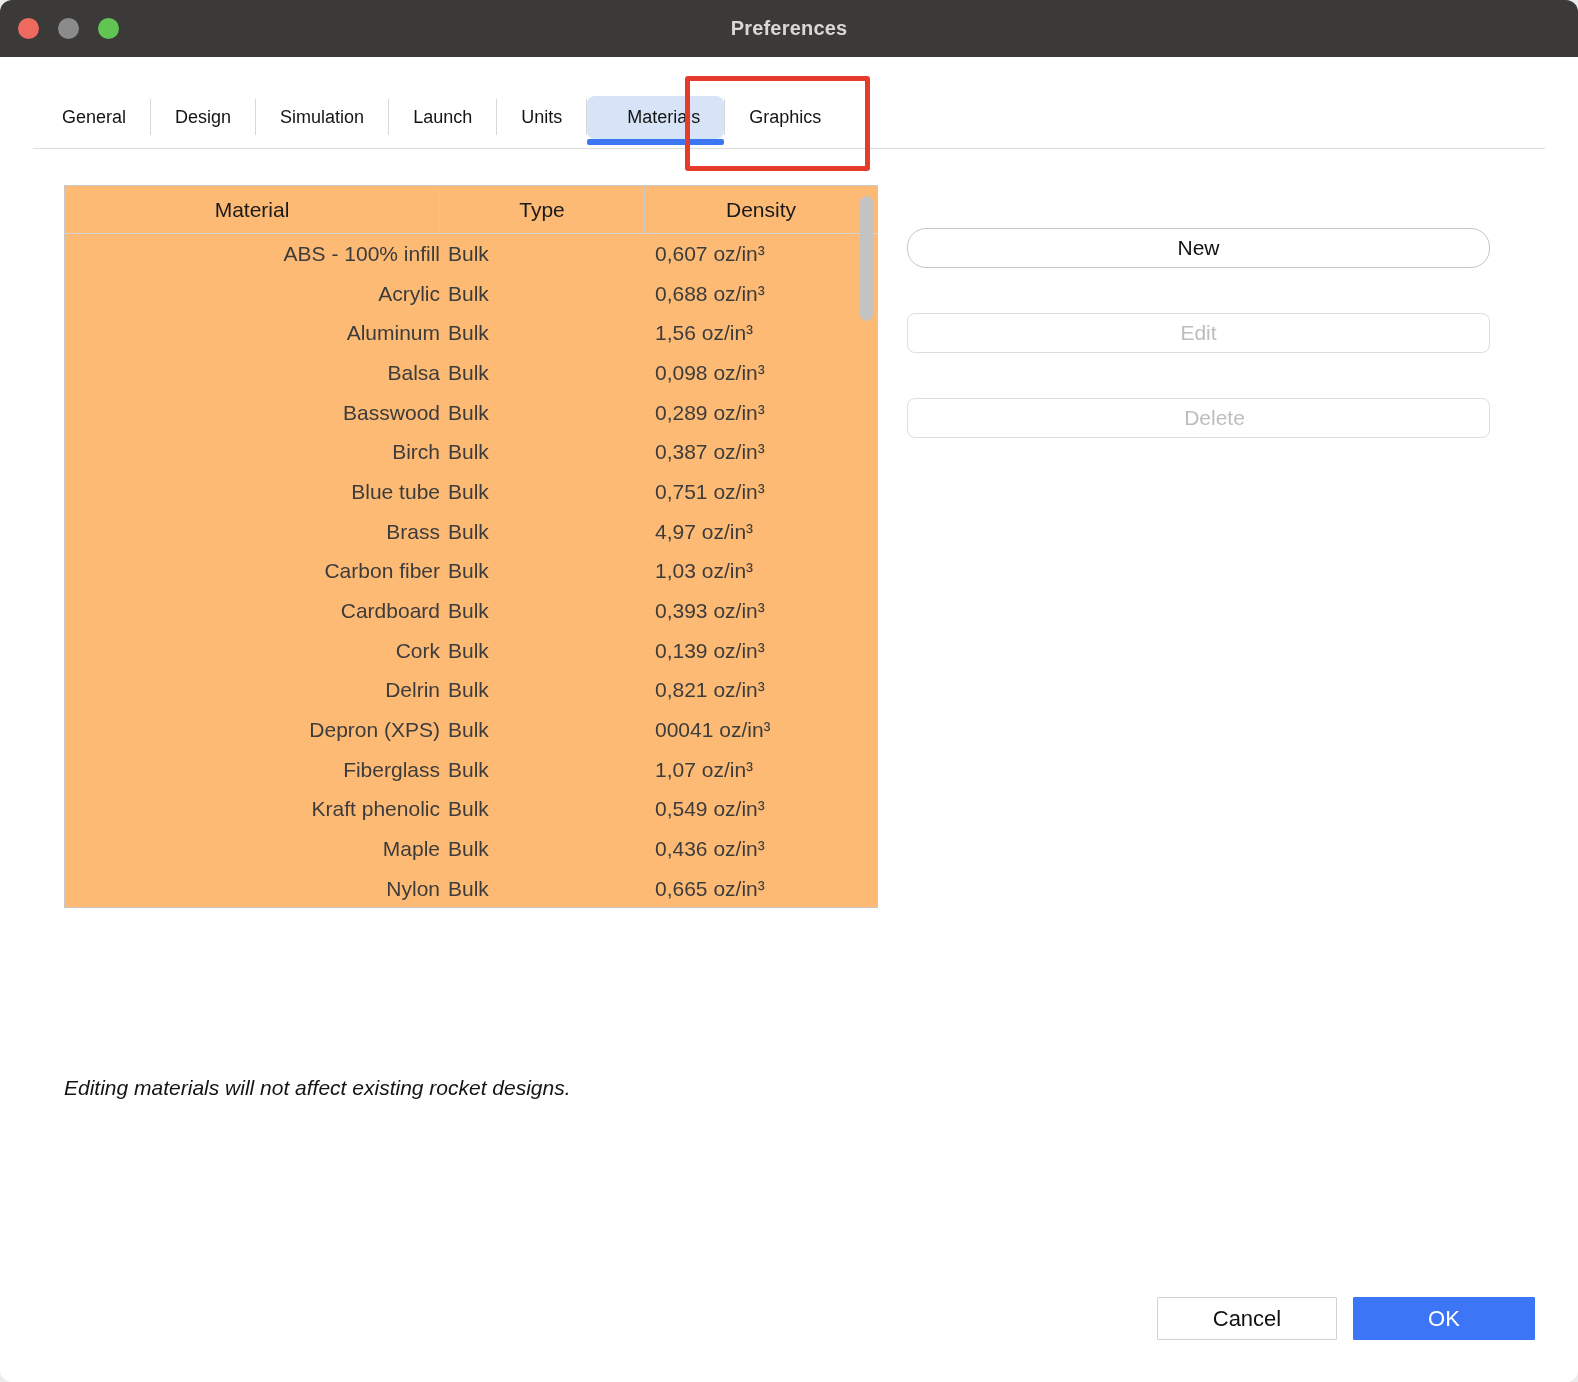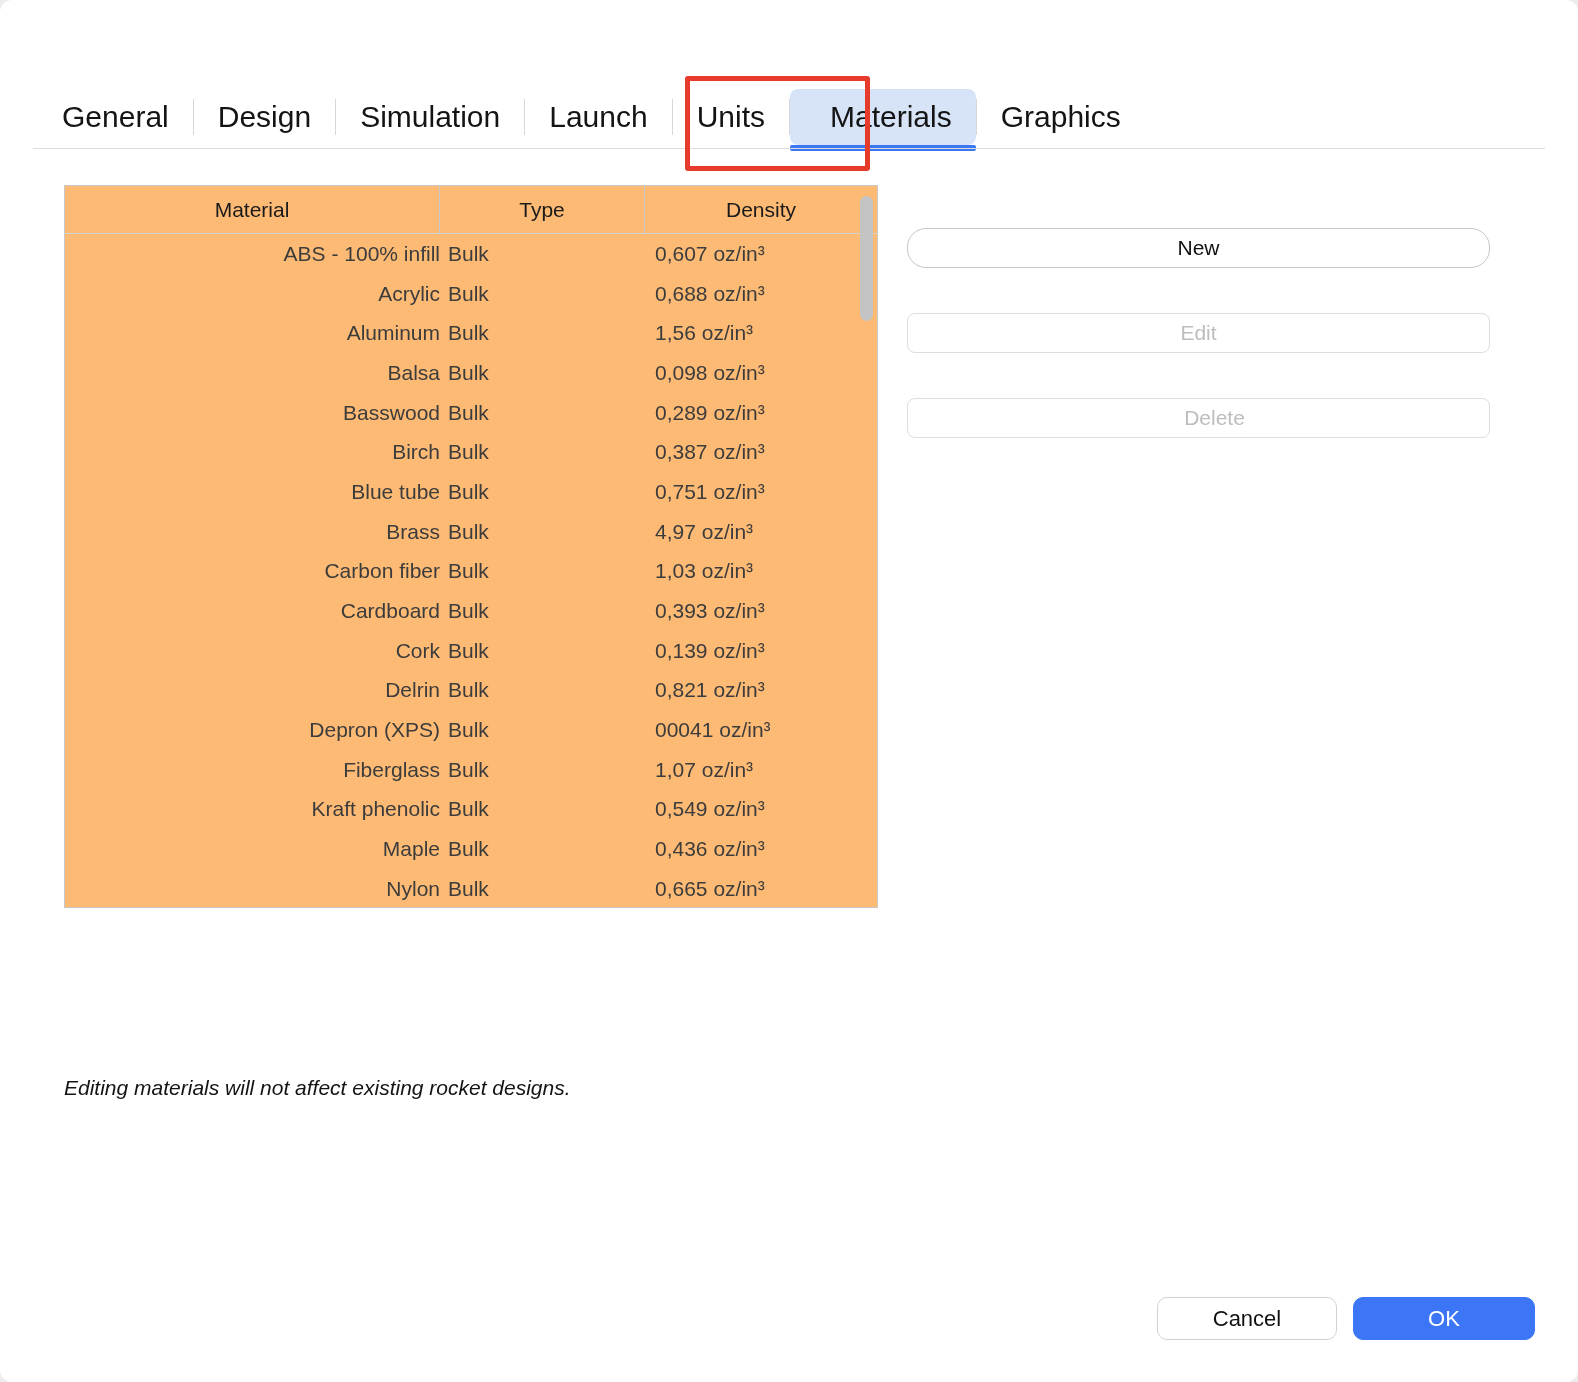--- a/index.html
+++ b/index.html
@@ -20,21 +20,21 @@
   .light-min   { background:#8b8b8b; }
   .light-zoom  { background:#61c554; }
   .win-title { color:#d9d8d6; font-size:20px; font-weight:700; letter-spacing:.2px; }
 
   
   .tabbar {
     position:absolute; top:88px; left:38px; right:38px; height:58px;
     display:flex; align-items:center;
   }
   .tab {
-    padding:11px 24px; font-size:30px; color:#141414; cursor:default;
+    padding:11px 24px; font-size:18px; color:#141414; cursor:default;
     border-radius:8px; position:relative; white-space:nowrap;
   }
   .tab.active { background:#d7e4f8;padding-left:40px; }
   .tab.active::after {
     content:""; position:absolute; left:0; right:0; bottom:-6px; height:6px;
     background:#3b76f5; border-radius:2px;
   }
   .tab-sep { width:1px; height:36px; background:#d8d8d8; }
   .tab-divider {
     position:absolute; top:148px; left:33px; right:33px; height:1px; background:#dcdcdc;
@@ -82,35 +82,43 @@
   .btn-revert { top:827px; }
 
   
   .note {
     position:absolute; left:64px; top:1076px; font-size:21px;
     font-style:italic; color:#141414;
   }
 
   
   .footer-btn {
-    position:absolute; top:1297px; height:43px; border-radius:10px;
+    position:absolute; top:1297px; height:43px; border-radius:1px;
     display:flex; align-items:center; justify-content:center; font-size:22px;
   }
   .btn-cancel {
     left:1157px; width:180px; background:#fff; border:1px solid #d2d2d2; color:#111;
   }
   .btn-ok {
     left:1353px; width:182px; background:#3c76f6; border:1px solid #3c76f6; color:#fff;
   }
 </style>
 </head>
 <body>
 
 <div class="window">
 
+  <div class="titlebar">
+    <div class="traffic">
+      <span class="light light-close"></span>
+      <span class="light light-min"></span>
+      <span class="light light-zoom"></span>
+    </div>
+    <span class="win-title">Preferences</span>
+  </div>
 
   <div class="tabbar">
       <div class="tab">General</div>
       <div class="tab-sep"></div>
       <div class="tab">Design</div>
       <div class="tab-sep"></div>
       <div class="tab">Simulation</div>
       <div class="tab-sep"></div>
       <div class="tab">Launch</div>
       <div class="tab-sep"></div>

